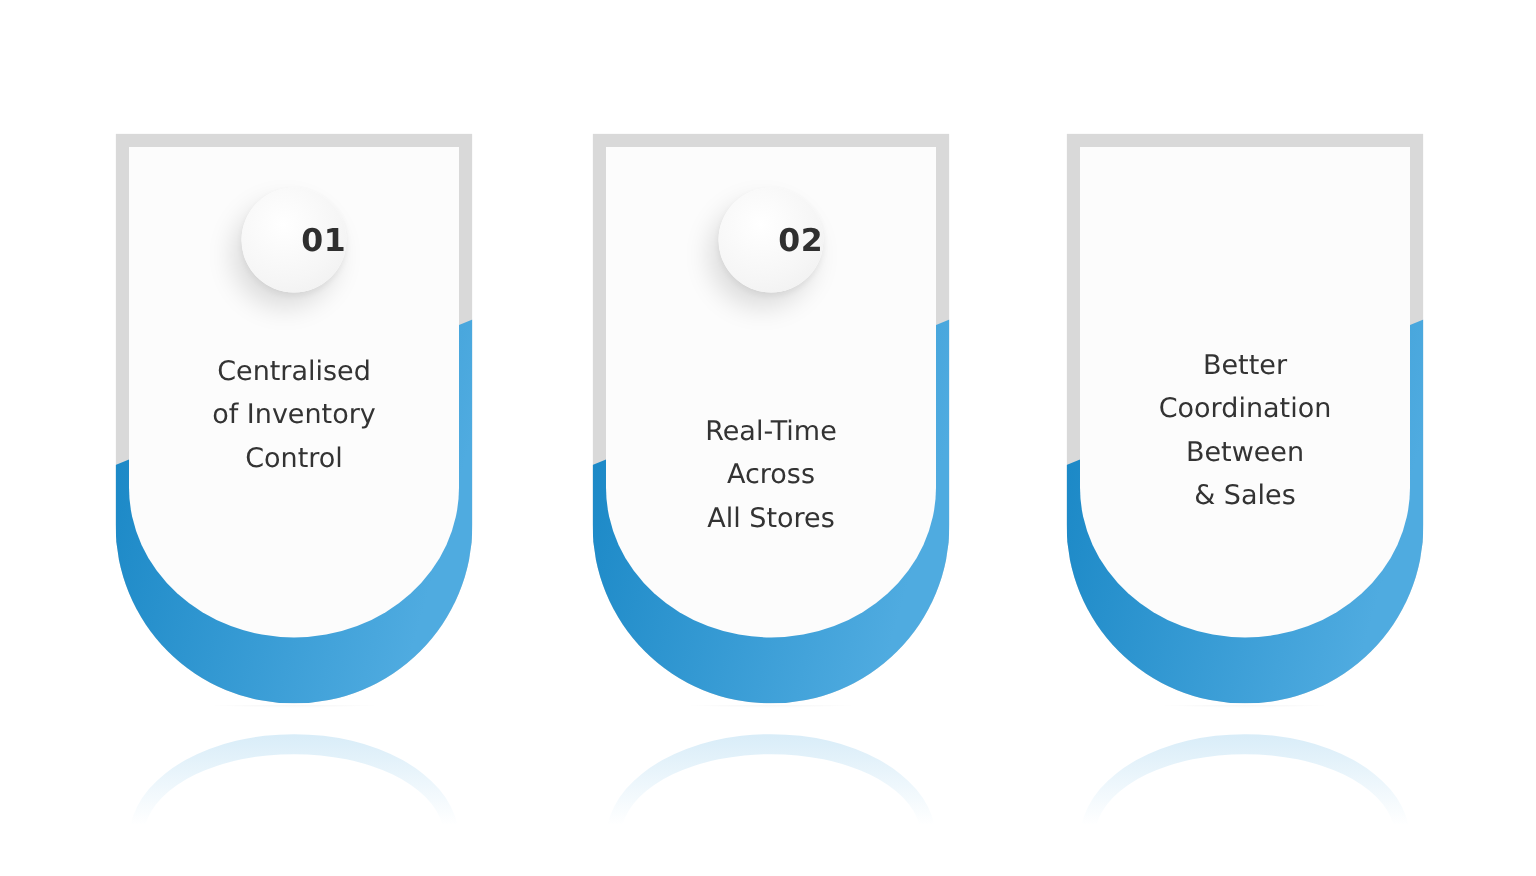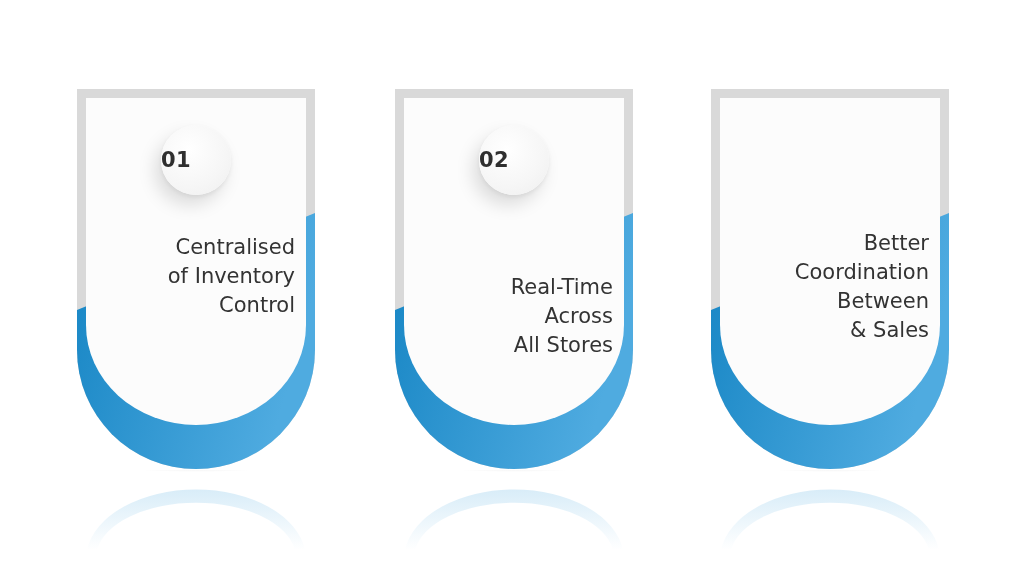--- a/index.html
+++ b/index.html
@@ -30,38 +30,38 @@
       position: absolute;
       left: 84px;
       top: 36px;
       width: 70px;
       height: 70px;
       border-radius: 50%;
       background: radial-gradient(circle at 40% 35%, #ffffff 0%, #f6f6f6 60%, #eeeeee 100%);
       box-shadow: -6px 10px 18px rgba(0,0,0,0.13), 0 2px 4px rgba(0,0,0,0.06);
       display: flex;
       align-items: center;
-      justify-content: flex-start;
+      justify-content: flex-end;
     }
     .badge span {
       font-family: "DejaVu Sans", sans-serif;
       font-weight: bold;
       font-size: 21px;
       color: #2f2f2f;
       letter-spacing: 0.5px;
     }
     .label {
       position: absolute;
       left: 20px;
       width: 198px;
       top: 144px;
-      text-align: right;
+      text-align: center;
       color: #333333;
       font-family: "DejaVu Sans", sans-serif;
-      font-size: 21px;
+      font-size: 18px;
       line-height: 29px;
     }
     .label div {
       white-space: nowrap;
     }
     .reflection {
       position: absolute;
       top: 470px;
       width: 238px;
       height: 90px;

